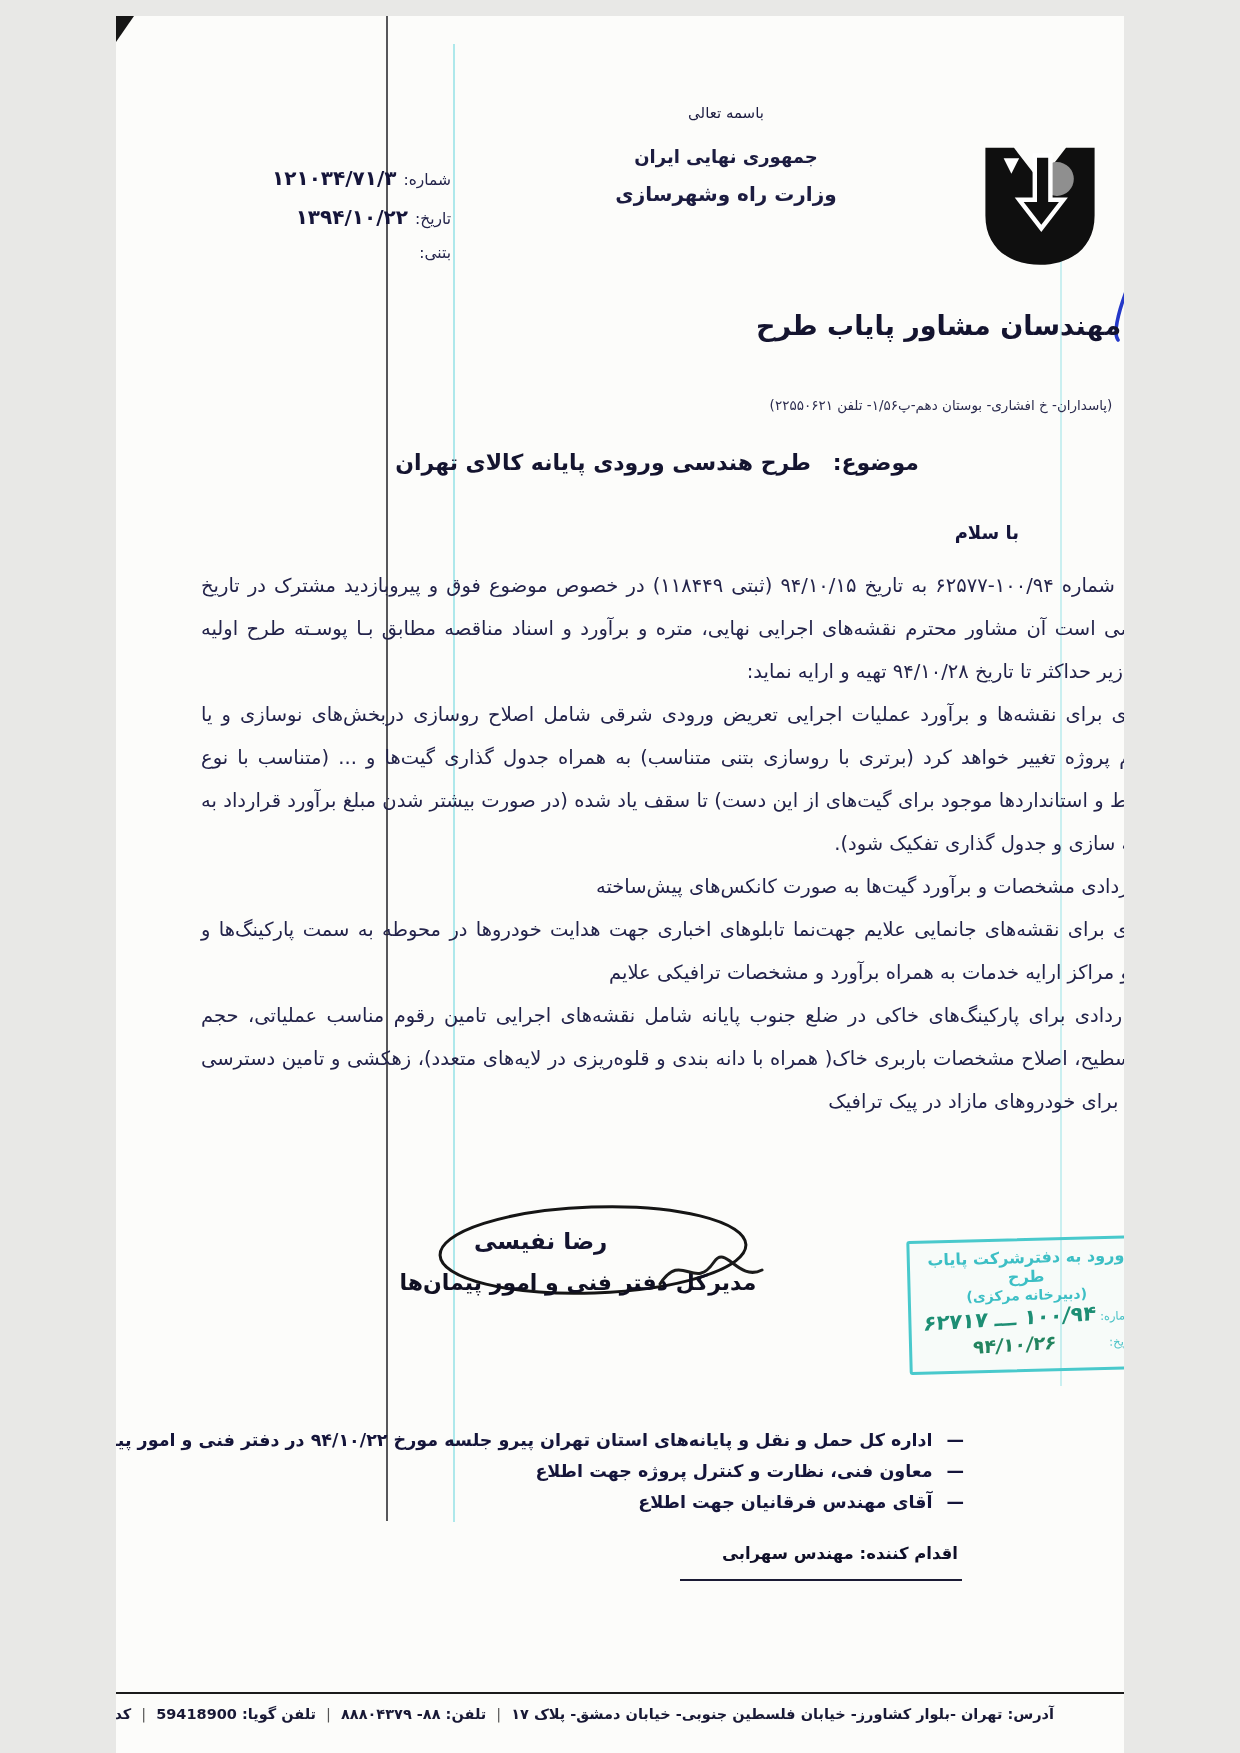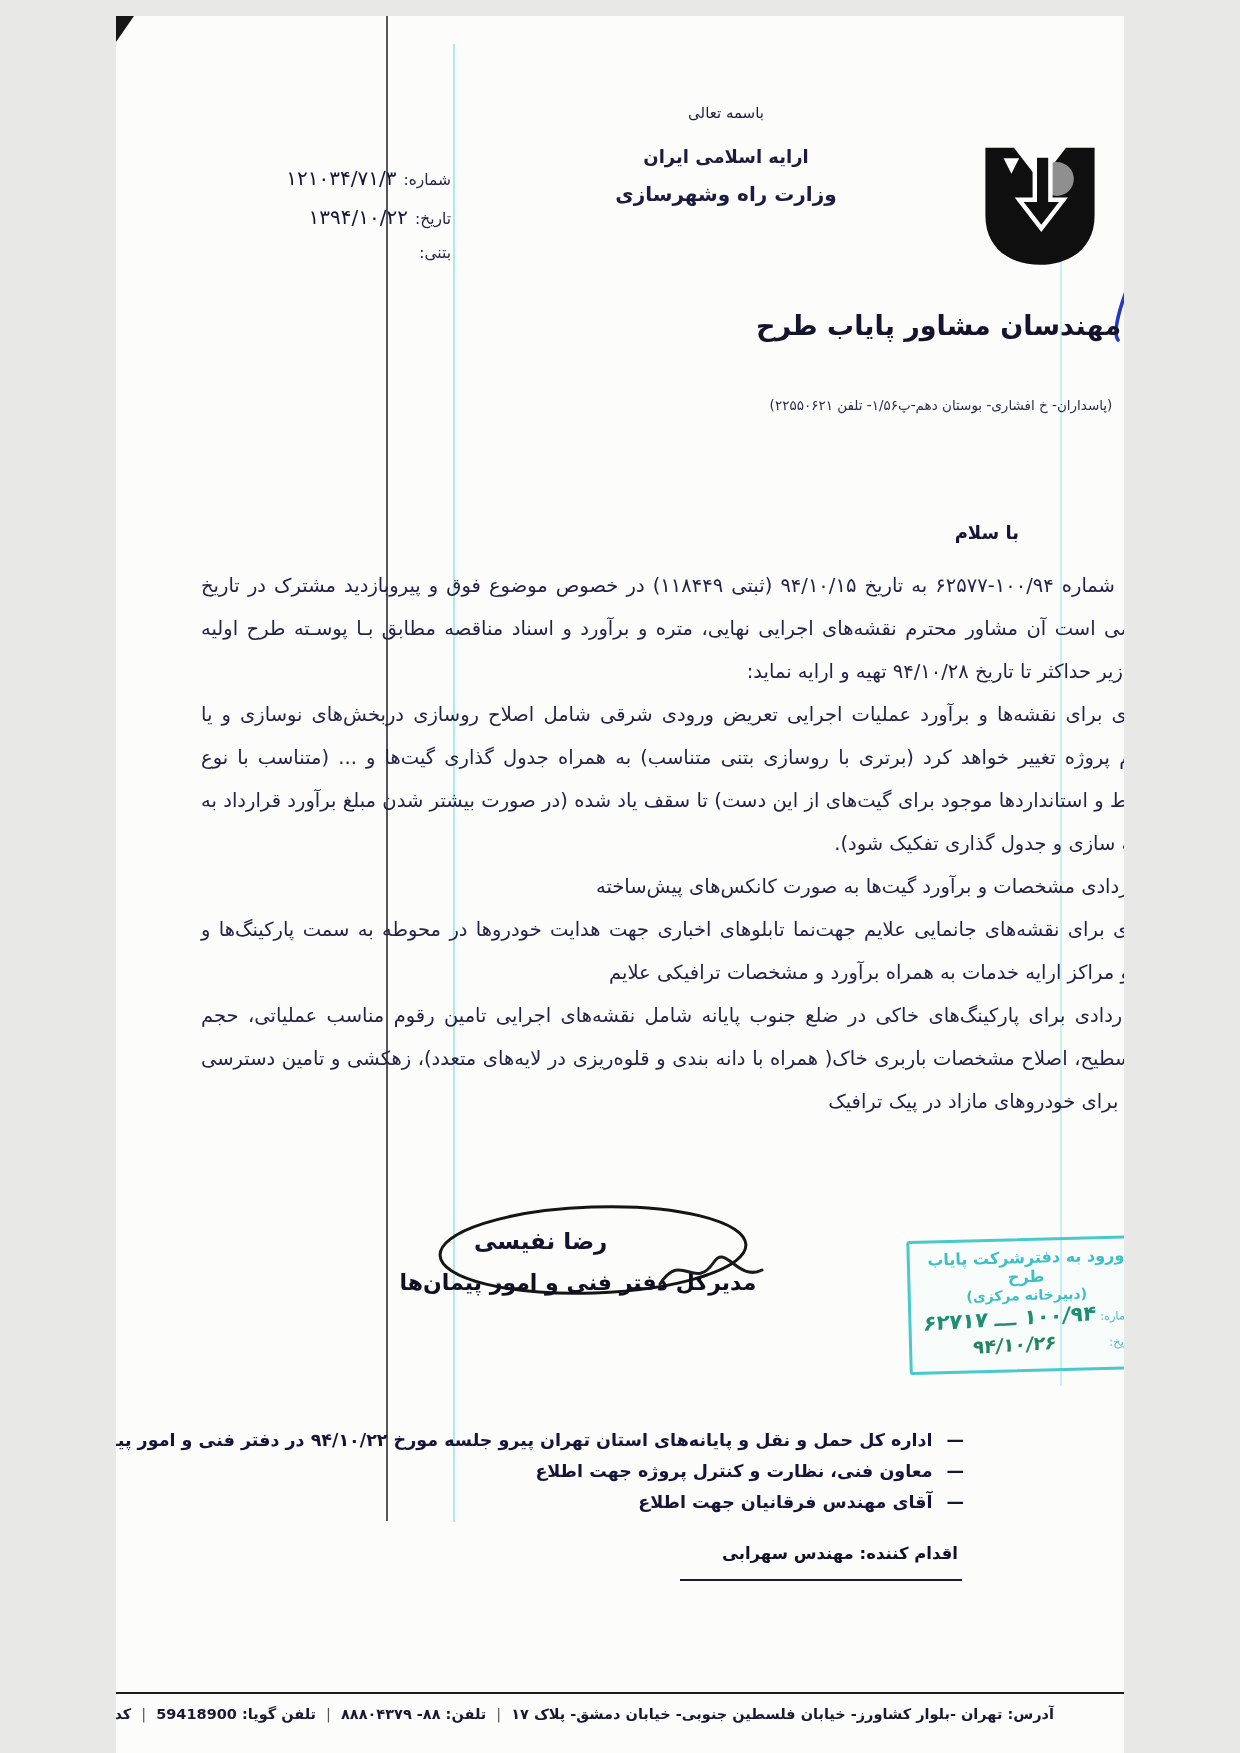--- a/index.html
+++ b/index.html
@@ -14,21 +14,21 @@
   
   .lh{position:absolute;left:440px;top:88px;width:340px;text-align:center;color:#1c1c40;}
   .lh .bism{font-size:15px;font-weight:500;}
   .lh .country{font-size:18px;font-weight:600;margin-top:24px;}
   .lh .ministry{font-size:20px;font-weight:800;margin-top:15px;}
   .lh .org{font-size:19.5px;font-weight:800;margin-top:13px;}
 
   .refblock{position:absolute;left:85px;top:150px;width:250px;}
   .ref-row{display:flex;align-items:baseline;gap:7px;margin-bottom:15px;justify-content:flex-start;}
   .ref-label{font-size:15.5px;color:#23234a;}
-  .ref-value{font-weight:400;font-size:20px;color:#15153a;letter-spacing:.5px;}
+  .ref-value{font-weight:700;font-size:20px;color:#15153a;letter-spacing:.5px;}
 
   .logo{position:absolute;left:858px;top:124px;width:132px;height:130px;}
   .pencheck{position:absolute;left:992px;top:220px;width:48px;height:112px;}
 
   .recipient-name{position:absolute;left:640px;top:294px;width:400px;text-align:left;
                   font-size:27px;font-weight:800;color:#14142f;letter-spacing:.3px;}
   .recipient-addr{position:absolute;left:610px;top:381px;width:430px;text-align:center;
                   font-size:13.5px;color:#2b2b4e;}
 
   .subject{position:absolute;right:205px;top:434px;white-space:nowrap;
@@ -84,21 +84,21 @@
 
 <div class="page">
 
   <div class="corner"></div>
   <div class="vline" style="left:270px;height:1505px;background:rgba(45,45,50,.8);width:1.5px;"></div>
   <div class="vline" style="left:337px;top:28px;height:1478px;background:rgba(110,215,222,.55);"></div>
   <div class="vline" style="left:944px;top:240px;height:1130px;background:rgba(110,215,222,.35);"></div>
 
   <div class="lh">
     <div class="bism">باسمه تعالی</div>
-    <div class="country">ارایه اسلامی ایران</div>
+    <div class="country">جمهوری نهایی ایران</div>
     <div class="ministry">وزارت راه وشهرسازی</div>
   </div>
 
   <div class="refblock">
     <div class="ref-row">
       <span class="ref-label">شماره:</span>
       <span class="ref-value">۱۲۱۰۳۴/۷۱/۳</span>
     </div>
     <div class="ref-row">
       <span class="ref-label">تاریخ:</span>
@@ -120,20 +120,24 @@
 
   <div class="pencheck">
     <svg viewBox="0 0 48 112" width="48" height="112">
       <path d="M10 104 C4 96 12 62 40 6" stroke="#2438c8" stroke-width="3.6" fill="none" stroke-linecap="round"></path>
     </svg>
   </div>
 
   <div class="recipient-name">مهندسان مشاور پایاب طرح</div>
   <div class="recipient-addr">(پاسداران- خ افشاری- بوستان دهم-پ۱/۵۶- تلفن ۲۲۵۵۰۶۲۱)</div>
 
+  <div class="subject">
+    <span>موضوع:</span>
+    <span class="sub-text">طرح هندسی ورودی پایانه کالای تهران</span>
+  </div>
 
   <div class="salutation">با سلام</div>
 
   <div class="body">
     <p>بازگشت به نامه شماره ۱۰۰/۹۴-۶۲۵۷۷ به تاریخ ۹۴/۱۰/۱۵ (ثبتی ۱۱۸۴۴۹) در خصوص موضوع فوق و پیروبازدید مشترک در تاریخ ۹۴/۱۰/۱۹. مقتضی است آن مشاور محترم نقشه‌های اجرایی نهایی، متره و برآورد و اسناد مناقصه مطابق بـا پوسـته طرح اولیه پیوست به شرح زیر حداکثر تا تاریخ ۹۴/۱۰/۲۸ تهیه و ارایه نماید:</p>
     <p>۱. پکیج قراردادی برای نقشه‌ها و برآورد عملیات اجرایی تعریض ورودی شرقی شامل اصلاح روسازی دربخش‌های نوسازی و یا جاهایی که رقوم پروژه تغییر خواهد کرد (برتری با روسازی بتنی متناسب) به همراه جدول گذاری گیت‌ها و ... (متناسب با نوع خودروها و ضوابط و استانداردها موجود برای گیت‌های از این دست) تا سقف یاد شده (در صورت بیشتر شدن مبلغ برآورد قرارداد به دو بخش محوطه سازی و جدول گذاری تفکیک شود).</p>
     <p>۲.ارایه پکیج قراردادی مشخصات و برآورد گیت‌ها به صورت کانکس‌های پیش‌ساخته</p>
     <p>۳. پکیج قراردادی برای نقشه‌های جانمایی علایم جهت‌نما  تابلوهای اخباری جهت هدایت خودروها در محوطه به سمت پارکینگ‌ها و گیتهای خروجی و مراکز ارایه خدمات به همراه برآورد و مشخصات ترافیکی علایم</p>
     <p>۴.ارایه پکیج قراردادی برای پارکینگ‌های خاکی در ضلع جنوب پایانه شامل نقشه‌های اجرایی تامین رقوم مناسب عملیاتی، حجم عملیات خاکی تسطیح، اصلاح مشخصات باربری خاک( همراه با دانه بندی و قلوه‌ریزی در لایه‌های متعدد)، زهکشی و تامین دسترسی به این پارکینگ‌ها برای خودروهای مازاد در پیک ترافیک</p>
   </div>

